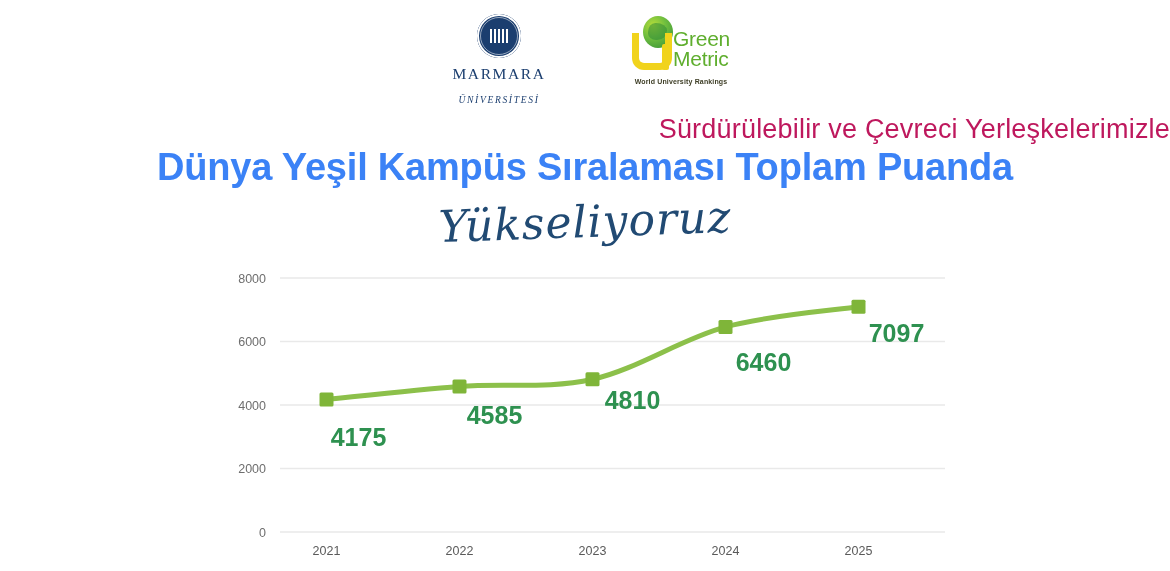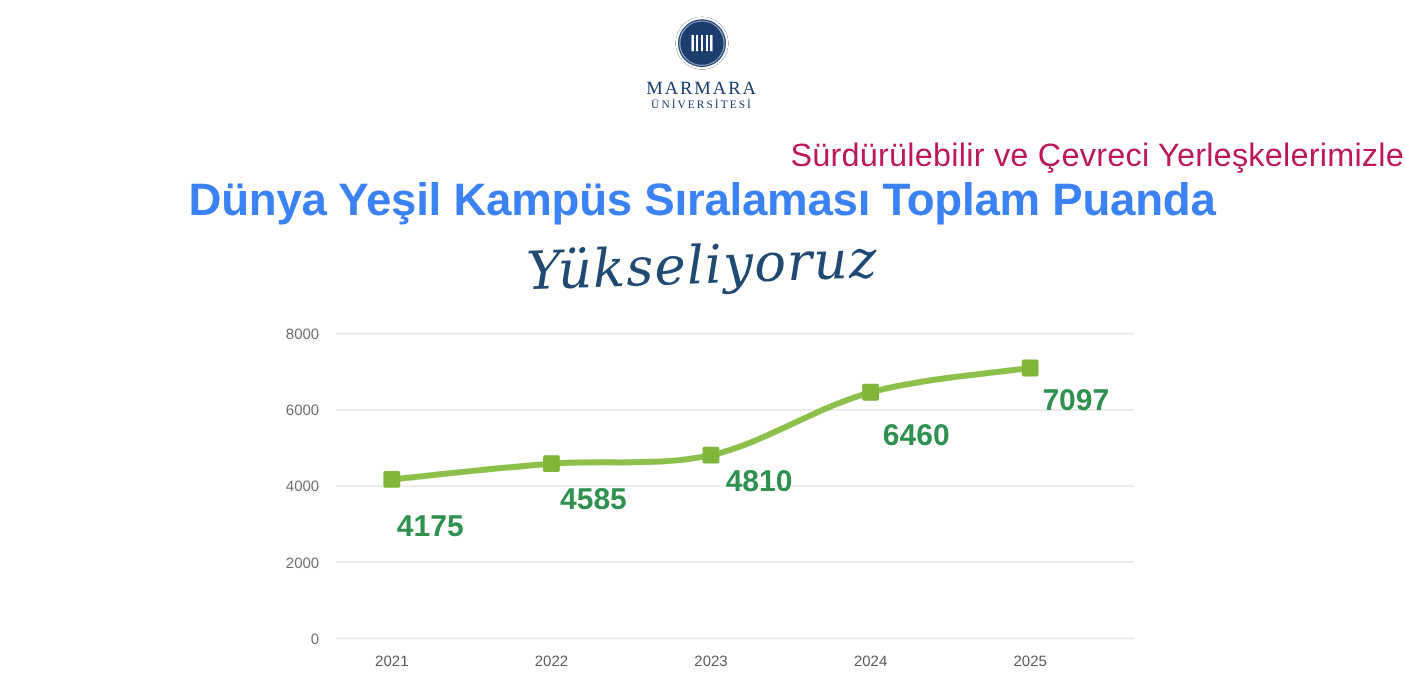--- a/index.html
+++ b/index.html
@@ -24,21 +24,21 @@
   .seal-inner{width:18px;height:14px;background:#ffffff;
         -webkit-mask-image:repeating-linear-gradient(90deg,#000 0 2px,transparent 2px 4px);
         mask-image:repeating-linear-gradient(90deg,#000 0 2px,transparent 2px 4px);}
   .seal-ring{position:absolute;inset:3px;border:1px solid rgba(255,255,255,.55);border-radius:50%;}
   .marmara-name{
     margin-top:8px;color:#1b3e6f;font-family:"Liberation Serif",serif;
     font-size:15.5px;letter-spacing:1.6px;line-height:1.05;text-align:right;
   }
   .marmara-sub{
     color:#1b3e6f;font-family:"Liberation Serif",serif;
-    font-size:9.5px;letter-spacing:1.7px;text-align:center;margin-top:1px;
+    font-size:9.5px;letter-spacing:1.7px;text-align:center;margin-top:13px;font-style:italic;
   }
   .logo-greenmetric{display:flex;flex-direction:column;align-items:center;width:130px;padding-top:2px;}
   .gm-row{display:flex;align-items:flex-end;}
   .gm-ui{position:relative;width:40px;height:58px;}
   .gm-globe{
     position:absolute;top:0;left:11px;width:30px;height:32px;border-radius:50%;
     background:radial-gradient(circle at 34% 30%,#b7dd3a 0%,#6fbe3f 42%,#2f8b36 100%);
   }
   .gm-globe::after{
     content:"";position:absolute;left:5px;top:7px;width:19px;height:17px;
@@ -91,20 +91,34 @@
 
     <div class="logo-marmara">
       <div class="seal">
         <div class="seal-ring"></div>
         <div class="seal-inner"></div>
       </div>
       <div class="marmara-name">MARMARA</div>
       <div class="marmara-sub">ÜNİVERSİTESİ</div>
     </div>
 
+    <div class="logo-greenmetric">
+      <div class="gm-row">
+        <div class="gm-ui">
+          <div class="gm-globe"></div>
+          <div class="gm-u"></div>
+          <div class="gm-i"></div>
+        </div>
+        <div class="gm-words">
+          <span class="gm-green">Green</span>
+          <span class="gm-metric">Metric</span>
+        </div>
+      </div>
+      <div class="gm-tag">World University Rankings</div>
+    </div>
 
   </div>
 
   <div class="subtitle">Sürdürülebilir ve Çevreci Yerleşkelerimizle</div>
   <div class="headline">Dünya Yeşil Kampüs Sıralaması Toplam Puanda</div>
   <div class="script">Yükseliyoruz</div>
 
   <div class="chart">
     <svg class="chart-svg" width="1170" height="316" viewBox="0 0 1170 316">
 

